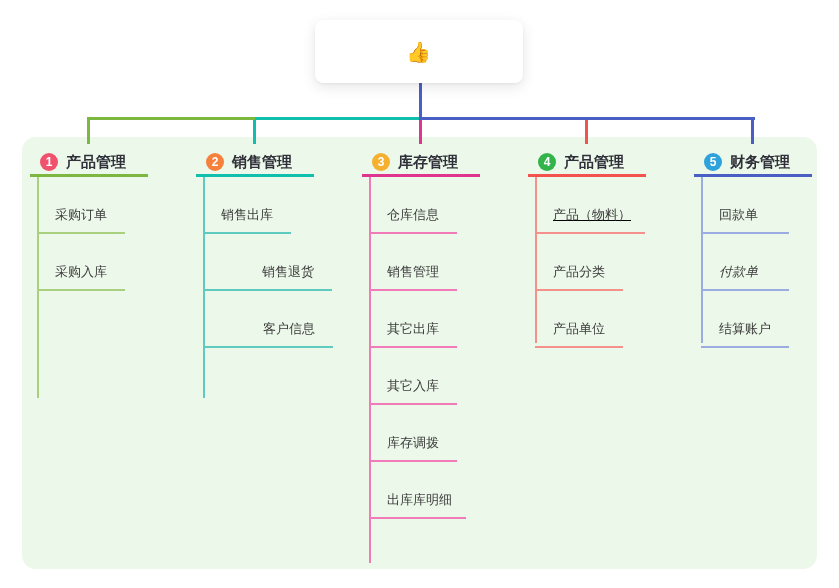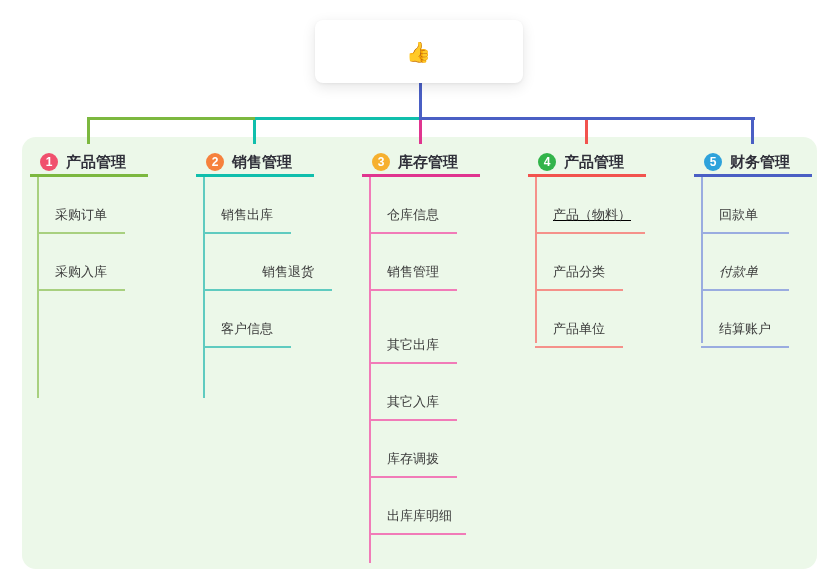--- a/index.html
+++ b/index.html
@@ -96,39 +96,39 @@
           <span>销售管理</span>
         </div>
         <div class="trunk" style="background: rgb(95, 203, 192); height: 221px;"></div>
         <div class="items">
           <div class="item" style="border-bottom-color: rgb(95, 203, 192);">
             <span class="item-label">销售出库</span>
           </div>
           <div class="item" style="border-bottom-color: rgb(95, 203, 192); padding-left: 41px;">
             <span class="item-label">销售退货</span>
           </div>
-          <div class="item" style="border-bottom-color: rgb(95, 203, 192);">
+          <div class="item" style="border-bottom-color: rgb(95, 203, 192); padding-left: 42px;">
             <span class="item-label">客户信息</span>
           </div>
         </div>
       </div>
       <div class="branch" style="left: 362px;">
         <div class="branch-title" style="border-bottom-color: rgb(224, 53, 143);">
           <span class="badge" style="background: rgb(246, 176, 47);">3</span>
           <span>库存管理</span>
         </div>
         <div class="trunk" style="background: rgb(241, 123, 184); height: 386px;"></div>
         <div class="items">
           <div class="item" style="border-bottom-color: rgb(241, 123, 184);">
             <span class="item-label">仓库信息</span>
           </div>
           <div class="item" style="border-bottom-color: rgb(241, 123, 184);">
             <span class="item-label">销售管理</span>
           </div>
-          <div class="item" style="border-bottom-color: rgb(241, 123, 184); margin-top: 16px;">
+          <div class="item" style="border-bottom-color: rgb(241, 123, 184);">
             <span class="item-label">其它出库</span>
           </div>
           <div class="item" style="border-bottom-color: rgb(241, 123, 184);">
             <span class="item-label">其它入库</span>
           </div>
           <div class="item" style="border-bottom-color: rgb(241, 123, 184);">
             <span class="item-label">库存调拨</span>
           </div>
           <div class="item" style="border-bottom-color: rgb(241, 123, 184);">
             <span class="item-label">出库库明细</span>

